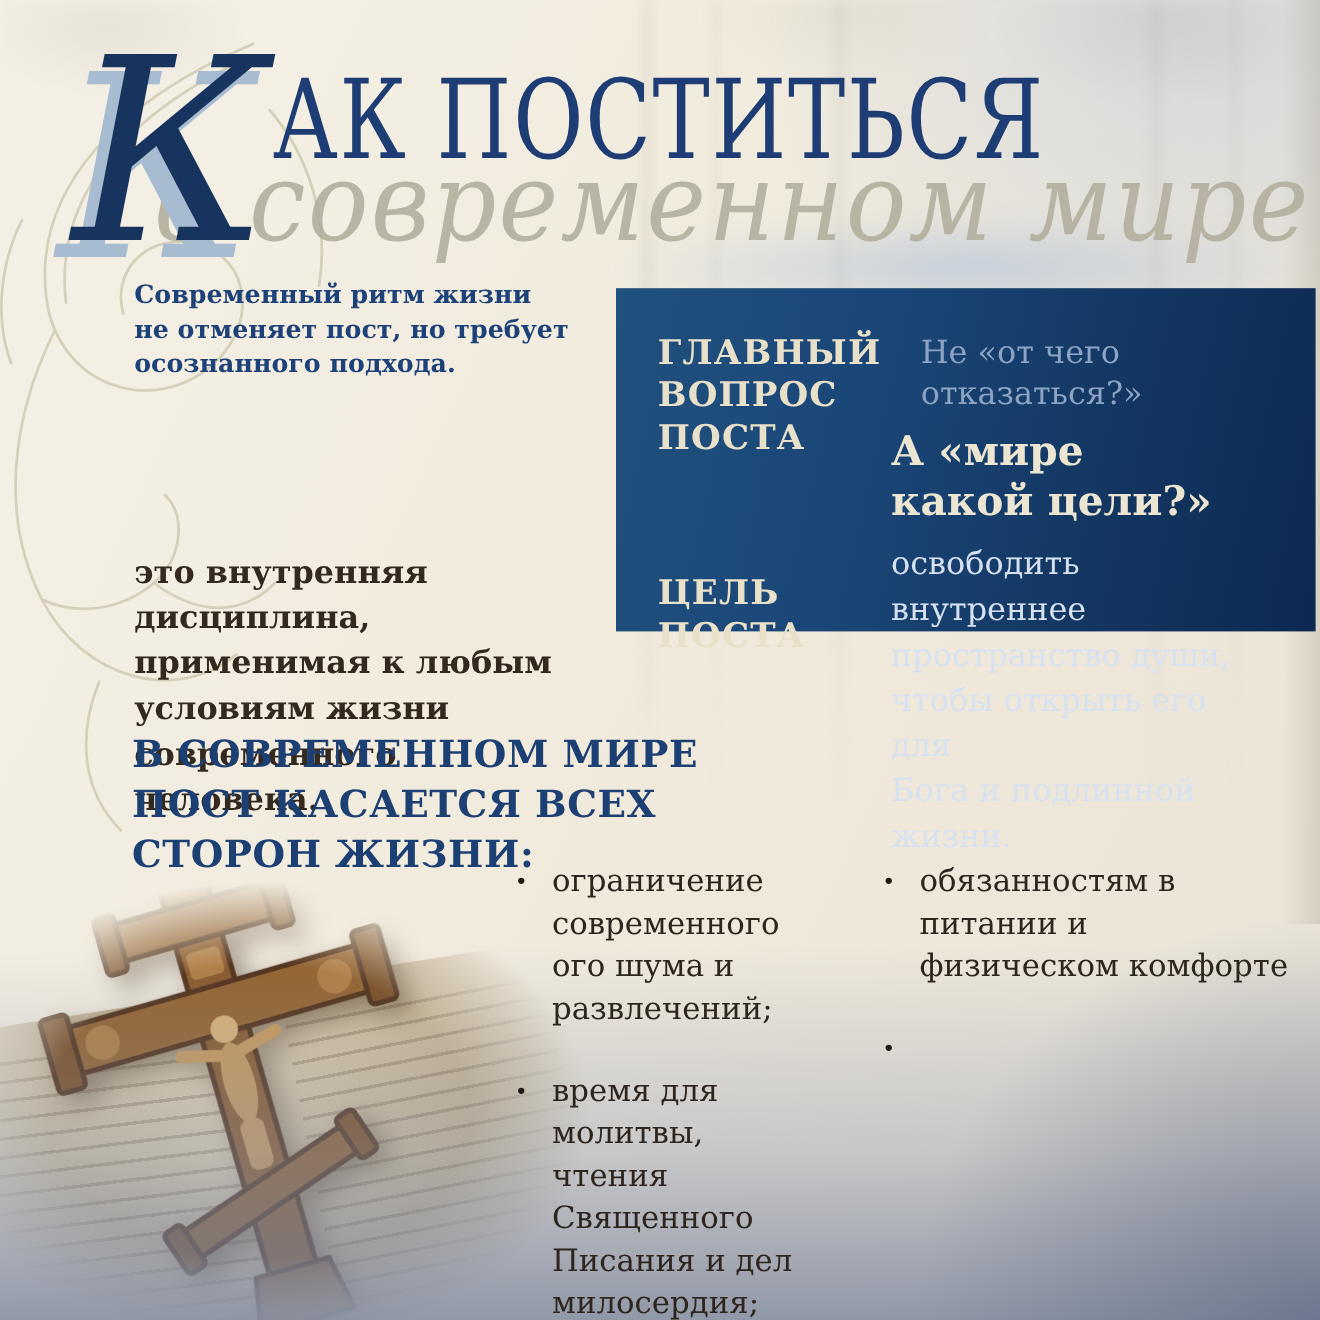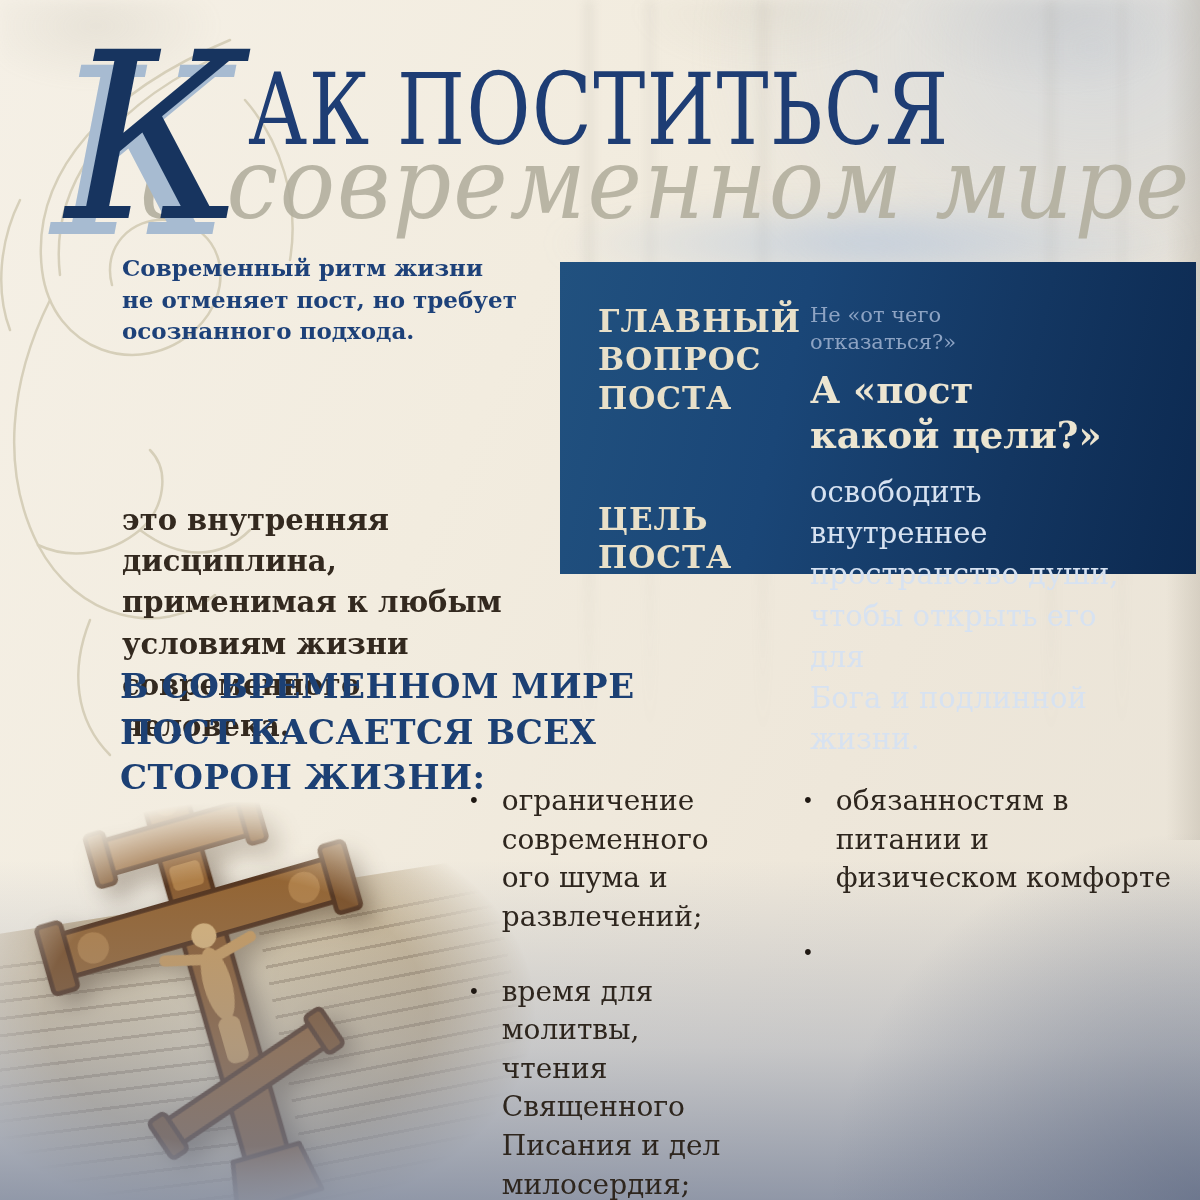--- a/index.html
+++ b/index.html
@@ -50,21 +50,21 @@
   
   .intro{position:absolute;left:122px;top:252px;width:460px;margin:0;z-index:3;
     font-size:23px;font-weight:bold;line-height:1.38;color:#1d4179;}
 
   
   .card{position:absolute;left:560px;top:262px;width:636px;height:312px;z-index:3;
     background:linear-gradient(103deg,#21517f 0%,#1a4677 36%,#133661 70%,#0c2950 100%);
     box-sizing:border-box;padding:40px 40px 0 38px;
     display:grid;grid-template-columns:212px 1fr;grid-auto-rows:min-content;row-gap:14px;}
   .card-label{font-size:31px;font-weight:bold;line-height:1.24;color:#e8e0c9;letter-spacing:1px;}
-  .q-muted{font-size:21px;line-height:1.28;color:#8da3c3;}
+  .q-muted{font-size:29px;line-height:1.28;color:#8da3c3;margin-left:27px;}
   .q-bold{margin-top:12px;font-size:37px;font-weight:bold;line-height:1.22;color:#ece5d1;}
   .goal-label{margin-top:28px;}
   .goal-text{font-size:29px;line-height:1.42;color:#d7e2f1;}
 
   
   .fast-word{position:absolute;left:94px;top:372px;z-index:2;
     font-size:126px;line-height:1;letter-spacing:2px;color:rgba(176,171,144,.78);}
   .definition{position:absolute;left:122px;top:500px;width:470px;margin:0;z-index:3;
     font-size:29px;line-height:1.42;color:#33291f;}
 
@@ -128,21 +128,21 @@
 не отменяет пост, но требует
 осознанного подхода.</p>
 
   <section class="card">
     <div class="card-label pre">ГЛАВНЫЙ
 ВОПРОС
 ПОСТА</div>
     <div>
       <div class="q-muted pre">Не «от чего
 отказаться?»</div>
-      <div class="q-bold pre">А «пост
+      <div class="q-bold pre">А «мире
 какой цели?»</div>
     </div>
     <div class="card-label goal-label pre">ЦЕЛЬ
 ПОСТА</div>
     <div class="goal-text pre">освободить внутреннее
 пространство души,
 чтобы открыть его для
 Бога и подлинной жизни.</div>
   </section>
 

